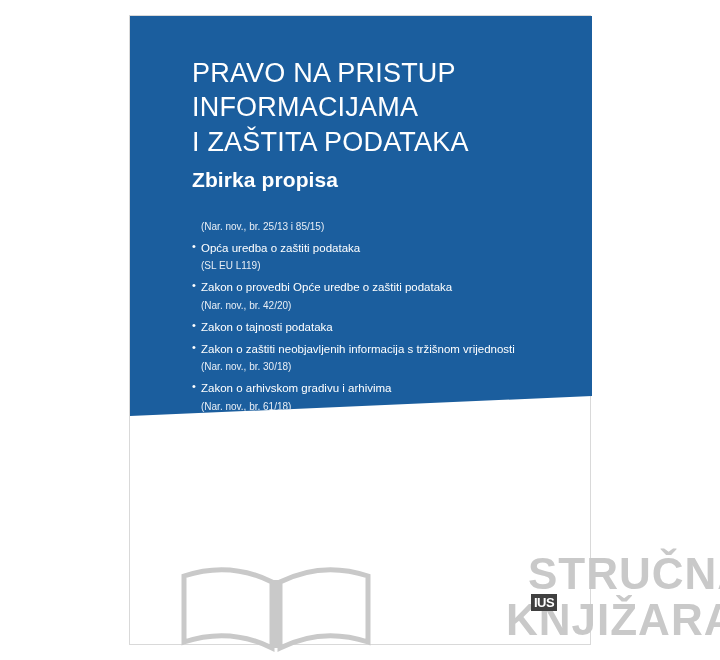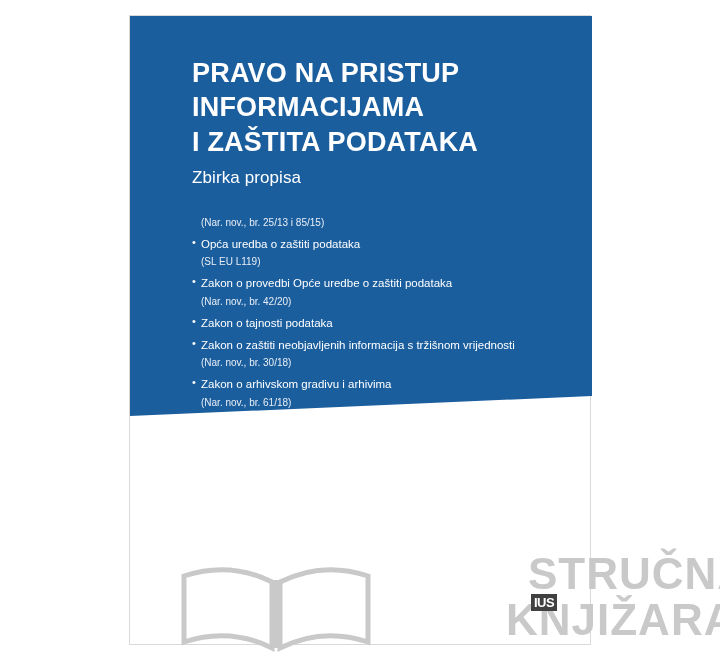--- a/index.html
+++ b/index.html
@@ -41,32 +41,32 @@
 
   .cover-inner {
     position: absolute;
     left: 62px;
     top: 40px;
     right: 28px;
   }
 
   .title {
     color: #ffffff;
-    font-weight: bold;
+    font-weight: normal;
     font-size: 27px;
     line-height: 1.27;
     letter-spacing: 0.2px;
     margin: 0;
   }
   .title .line { display: block; white-space: nowrap; }
 
   .subtitle {
     color: #ffffff;
-    font-weight: normal;
-    font-size: 17px;
+    font-weight: bold;
+    font-size: 21px;
     margin: 9px 0 0 0;
     letter-spacing: 0.1px;
   }
 
   .laws {
     margin-top: 28px;
   }
   .law-item {
     margin-bottom: 8px;
   }

